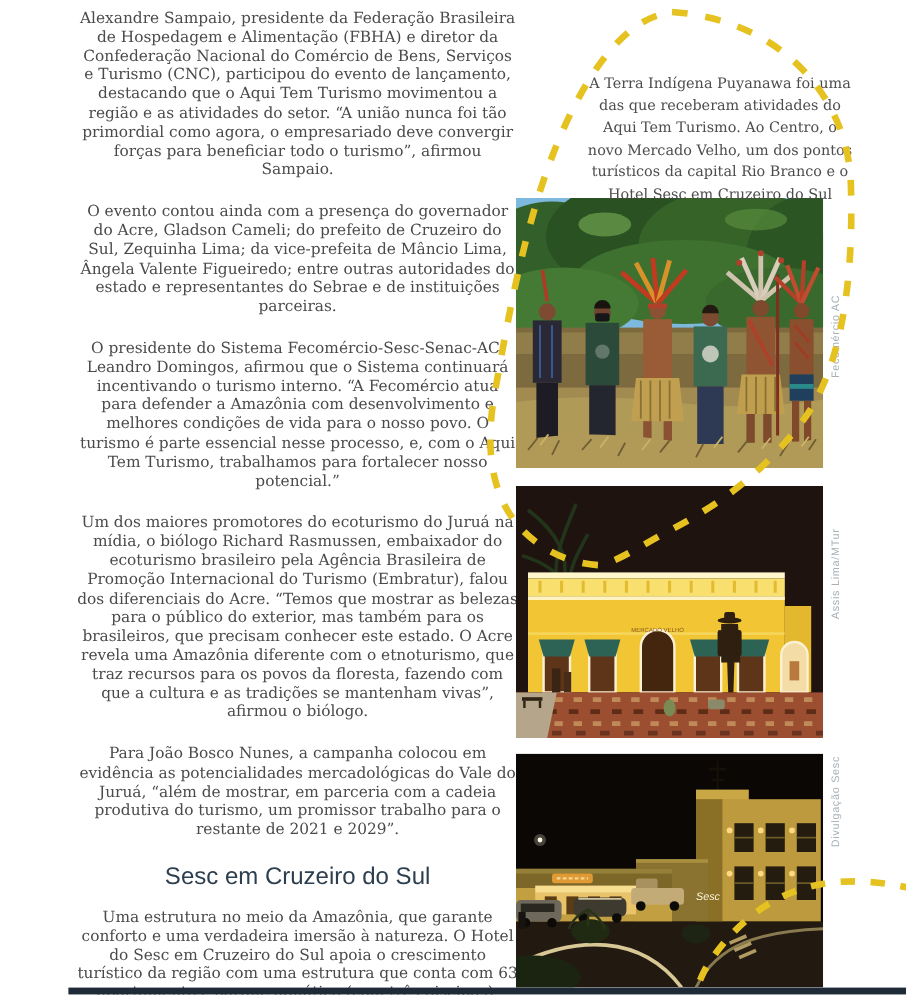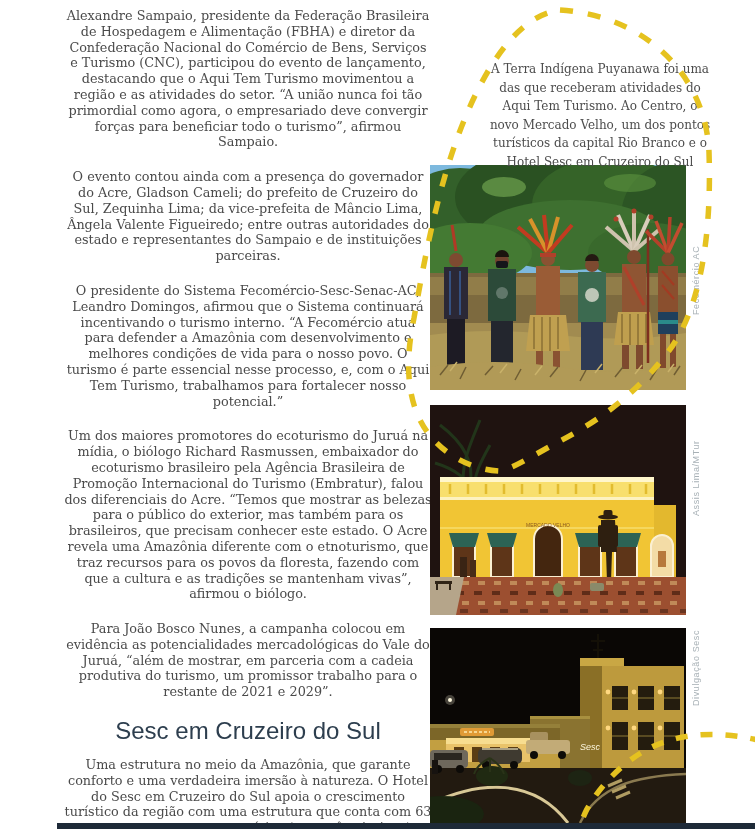--- a/index.html
+++ b/index.html
@@ -3,21 +3,21 @@
 <meta charset="utf-8">
 <style>
   html,body{margin:0;padding:0;background:#fff;}
   .page{position:relative;width:755px;height:829px;background:#ffffff;overflow:hidden;
         font-family:"DejaVu Serif",serif;text-align:center;}
   
   .article-col{position:absolute;left:64px;top:8px;width:368px;color:#4a4a4a;
                font-size:12.8px;line-height:15.8px;}
   .article-col p{margin:0 0 19px 0;}
   .article-col h2{margin:10px 0 14px 0;font-family:"Liberation Sans",sans-serif;
-                  font-weight:400;font-size:24px;line-height:24px;color:#2d3e4e;}
+                  font-weight:400;font-size:20px;line-height:24px;color:#2d3e4e;}
   
   .caption{position:absolute;left:489px;top:60px;width:222px;color:#4c4c4c;
            font-size:12px;line-height:18.5px;z-index:2;}
   
   .photo{position:absolute;left:430px;width:256px;overflow:hidden;z-index:1;}
   .photo svg{display:block;}
   #photo1{top:165px;height:225px;}
   #photo2{top:405px;height:210px;}
   #photo3{top:628px;height:195px;}
   
@@ -35,21 +35,21 @@
   .footer-bar{position:absolute;left:57px;right:0;bottom:0;height:6px;
               background:#1e2a38;z-index:6;}
 </style>
 </head>
 <body>
 
 <div class="page">
 
   <div class="article-col">
     <p>Alexandre Sampaio, presidente da Federação Brasileira de Hospedagem e Alimentação (FBHA) e diretor da Confederação Nacional do Comércio de Bens, Serviços e Turismo (CNC), participou do evento de lançamento, destacando que o Aqui Tem Turismo movimentou a região e as atividades do setor. “A união nunca foi tão primordial como agora, o empresariado deve convergir forças para beneficiar todo o turismo”, afirmou Sampaio.</p>
-    <p>O evento contou ainda com a presença do governador do Acre, Gladson Cameli; do prefeito de Cruzeiro do Sul, Zequinha Lima; da vice-prefeita de Mâncio Lima, Ângela Valente Figueiredo; entre outras autoridades do estado e representantes do Sampaio e de instituições parceiras.</p>
+    <p>O evento contou ainda com a presença do governador do Acre, Gladson Cameli; do prefeito de Cruzeiro do Sul, Zequinha Lima; da vice-prefeita de Mâncio Lima, Ângela Valente Figueiredo; entre outras autoridades do estado e representantes do Sebrae e de instituições parceiras.</p>
     <p>O presidente do Sistema Fecomércio-Sesc-Senac-AC, Leandro Domingos, afirmou que o Sistema continuará incentivando o turismo interno. “A Fecomércio atua para defender a Amazônia com desenvolvimento e melhores condições de vida para o nosso povo. O turismo é parte essencial nesse processo, e, com o Aqui Tem Turismo, trabalhamos para fortalecer nosso potencial.”</p>
     <p>Um dos maiores promotores do ecoturismo do Juruá na mídia, o biólogo Richard Rasmussen, embaixador do ecoturismo brasileiro pela Agência Brasileira de Promoção Internacional do Turismo (Embratur), falou dos diferenciais do Acre. “Temos que mostrar as belezas para o público do exterior, mas também para os brasileiros, que precisam conhecer este estado. O Acre revela uma Amazônia diferente com o etnoturismo, que traz recursos para os povos da floresta, fazendo com que a cultura e as tradições se mantenham vivas”, afirmou o biólogo.</p>
     <p>Para João Bosco Nunes, a campanha colocou em evidência as potencialidades mercadológicas do Vale do Juruá, “além de mostrar, em parceria com a cadeia produtiva do turismo, um promissor trabalho para o restante de 2021 e 2029”.</p>
     <h2>Sesc em Cruzeiro do Sul</h2>
     <p>Uma estrutura no meio da Amazônia, que garante conforto e uma verdadeira imersão à natureza. O Hotel do Sesc em Cruzeiro do Sul apoia o crescimento turístico da região com uma estrutura que conta com 63 apartamentos, parque aquático (com três piscinas), academia de ginástica, restaurante, ginásio poliesportivo, campo de futebol sintético, local para eventos, lago para passeios, praia artificial e estacionamento com 250 vagas.</p>
   </div>
 
   <div class="caption">A Terra Indígena Puyanawa foi uma das que receberam atividades do Aqui Tem Turismo. Ao Centro, o novo Mercado Velho, um dos pontos turísticos da capital Rio Branco e o Hotel Sesc em Cruzeiro do Sul</div>
 
   <figure class="photo" id="photo1" style="margin:0">

